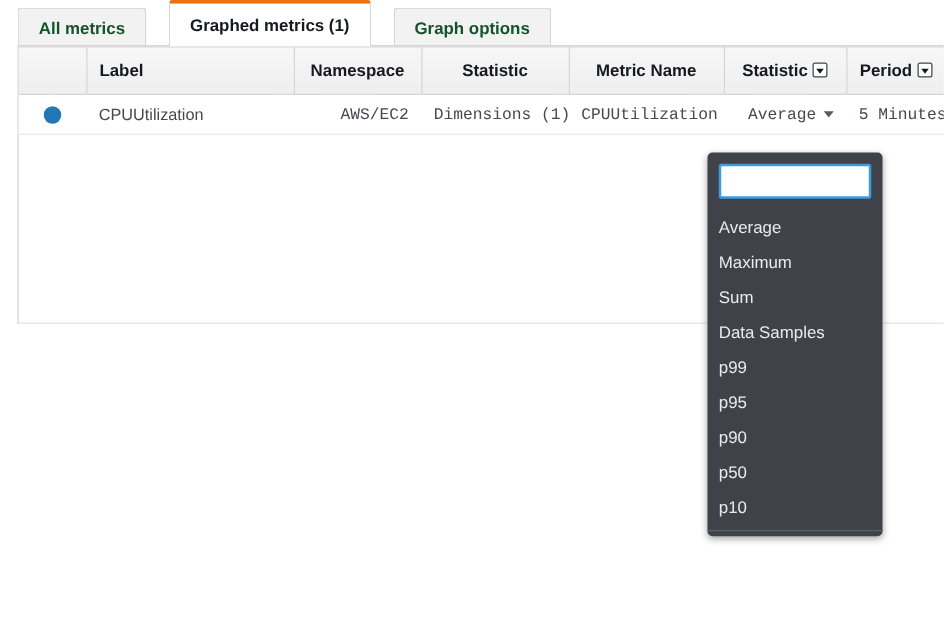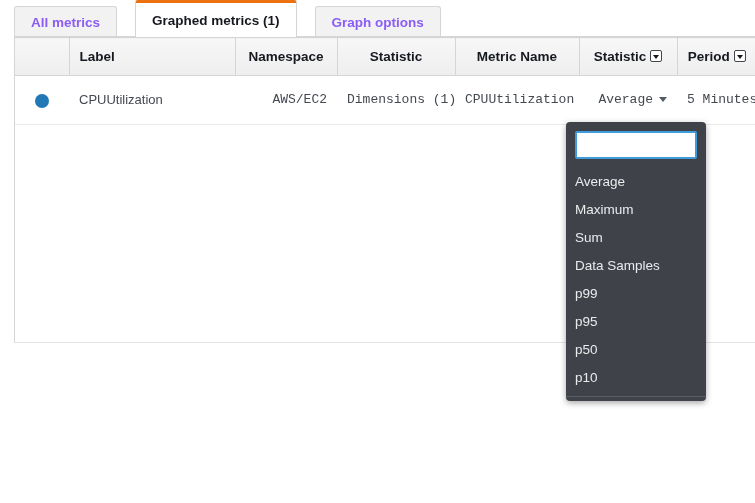--- a/index.html
+++ b/index.html
@@ -33,21 +33,21 @@
   .tab {
     position: relative;
     height: 31px;
     margin-top: 6px;
     padding: 0 16px;
     display: flex;
     align-items: center;
     justify-content: center;
     font-size: 13.5px;
     font-weight: bold;
-    color: #8b5cf6;
+    color: #14532d;
     background: #f2f2f2;
     border: 1px solid #d5d5d5;
     border-bottom: none;
     border-radius: 3px 3px 0 0;
     white-space: nowrap;
   }
   .tab + .tab { margin-left: 18px; }
   .tab:first-child { margin-left: 14px; }
   .tab.active {
     background: #ffffff;
@@ -57,21 +57,21 @@
     border-left: 1px solid #d5d5d5;
     border-right: 1px solid #d5d5d5;
     z-index: 3;
     color: #16191f;
   }
 
   
   .table-wrap {
     position: absolute;
     left: 14px; top: 37px;
-    width: 741px; height: 306px;
+    width: 741px; height: 222px;
     border-left: 1px solid #d5d5d5;
     border-bottom: 1px solid #e4e4e4;
     background: #ffffff;
   }
   table.metrics {
     width: 741px;
     border-collapse: collapse;
     table-layout: fixed;
   }
   table.metrics thead th {
@@ -88,21 +88,21 @@
   }
   table.metrics thead th.col-marker { border-right: 1px solid #d5d5d5; padding: 0; }
   table.metrics thead th.ta-left  { text-align: left; }
   table.metrics thead th.ta-right { text-align: center; }
   table.metrics thead th.last { border-right: none; }
 
   table.metrics tbody td {
     height: 32px;
     font-size: 13px;
     color: #444950;
-    padding: 16px 10px;
+    padding: 0 10px;
     border-bottom: 1px solid #eaeaea;
     white-space: nowrap;
     background: #ffffff;
   }
   td.ta-left  { text-align: left; }
   td.ta-right { text-align: right; font-family: Liberation Mono, monospace; }
   td.col-marker { text-align: center; padding: 0; }
 
   .marker-dot {
     display: inline-block;
@@ -293,20 +293,23 @@
       <div class="dropdown-item">
         <span>Data Samples</span>
       </div>
       <div class="dropdown-item">
         <span>p99</span>
       </div>
       <div class="dropdown-item">
         <span>p95</span>
       </div>
       <div class="dropdown-item">
+        <span>p90</span>
+      </div>
+      <div class="dropdown-item">
         <span>p50</span>
       </div>
       <div class="dropdown-item">
         <span>p10</span>
       </div>
     </div>
     <div class="dropdown-sep"></div>
   </div>
 
 </div>

